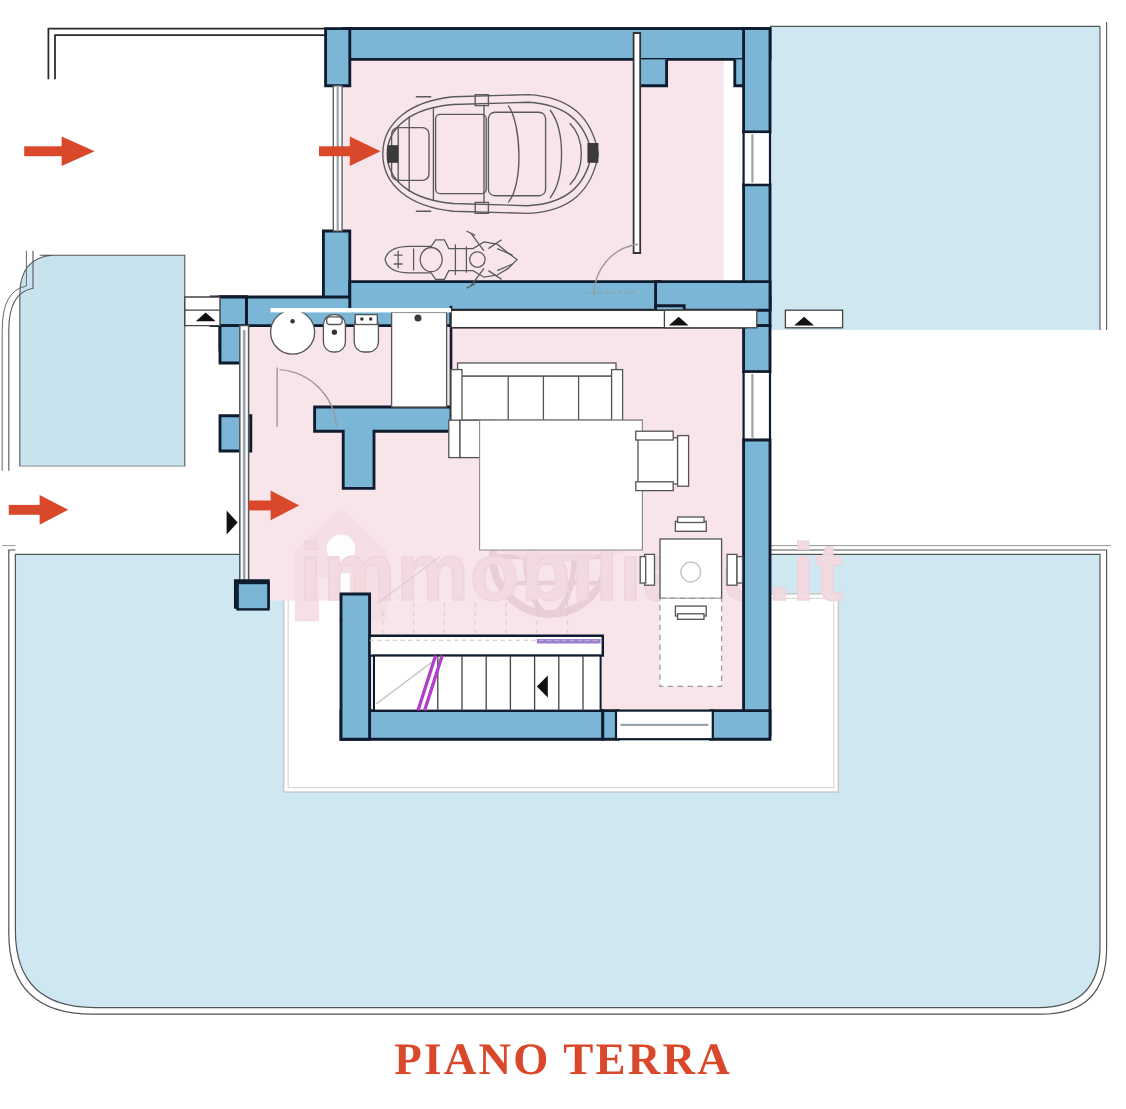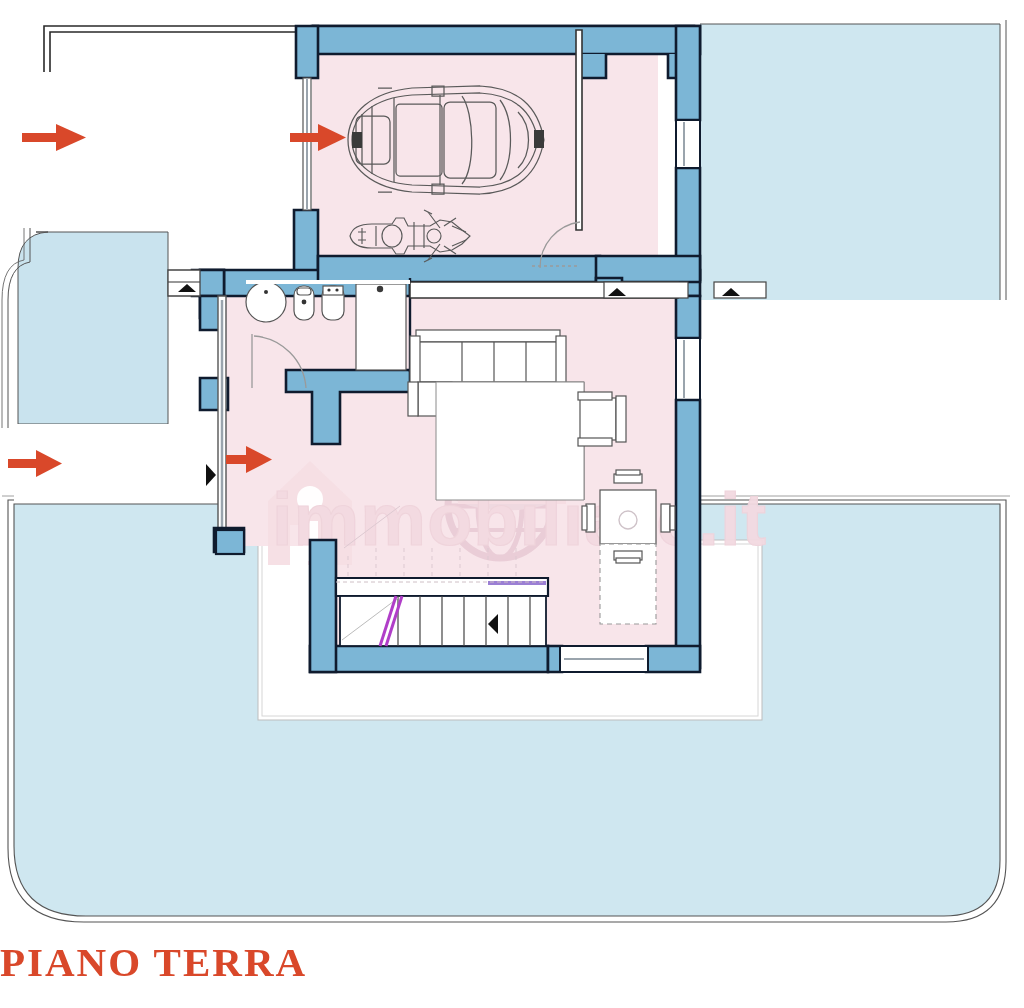--- a/index.html
+++ b/index.html
@@ -1,20 +1,20 @@
 <!DOCTYPE html>
 <html><head>
 <meta charset="utf-8">
 <style>
   html,body{margin:0;padding:0;background:#ffffff;}
   body{font-family:"Liberation Serif",serif;}
   #stage{position:relative;width:1024px;height:1008px;background:#ffffff;overflow:hidden;}
   #plan{position:absolute;left:0;top:0;width:1024px;height:1008px;}
   #title{
-    position:absolute;left:0;top:938px;width:1024px;
+    position:absolute;left:0;top:938px;width:1024px;text-align:center;
     font-family:"Liberation Serif",serif;font-weight:bold;font-size:41px;
     letter-spacing:2px;color:#d9482a;
   }
   .wm{pointer-events:none;}
 </style>
 </head>
 <body>
 
 <div id="stage">
 

